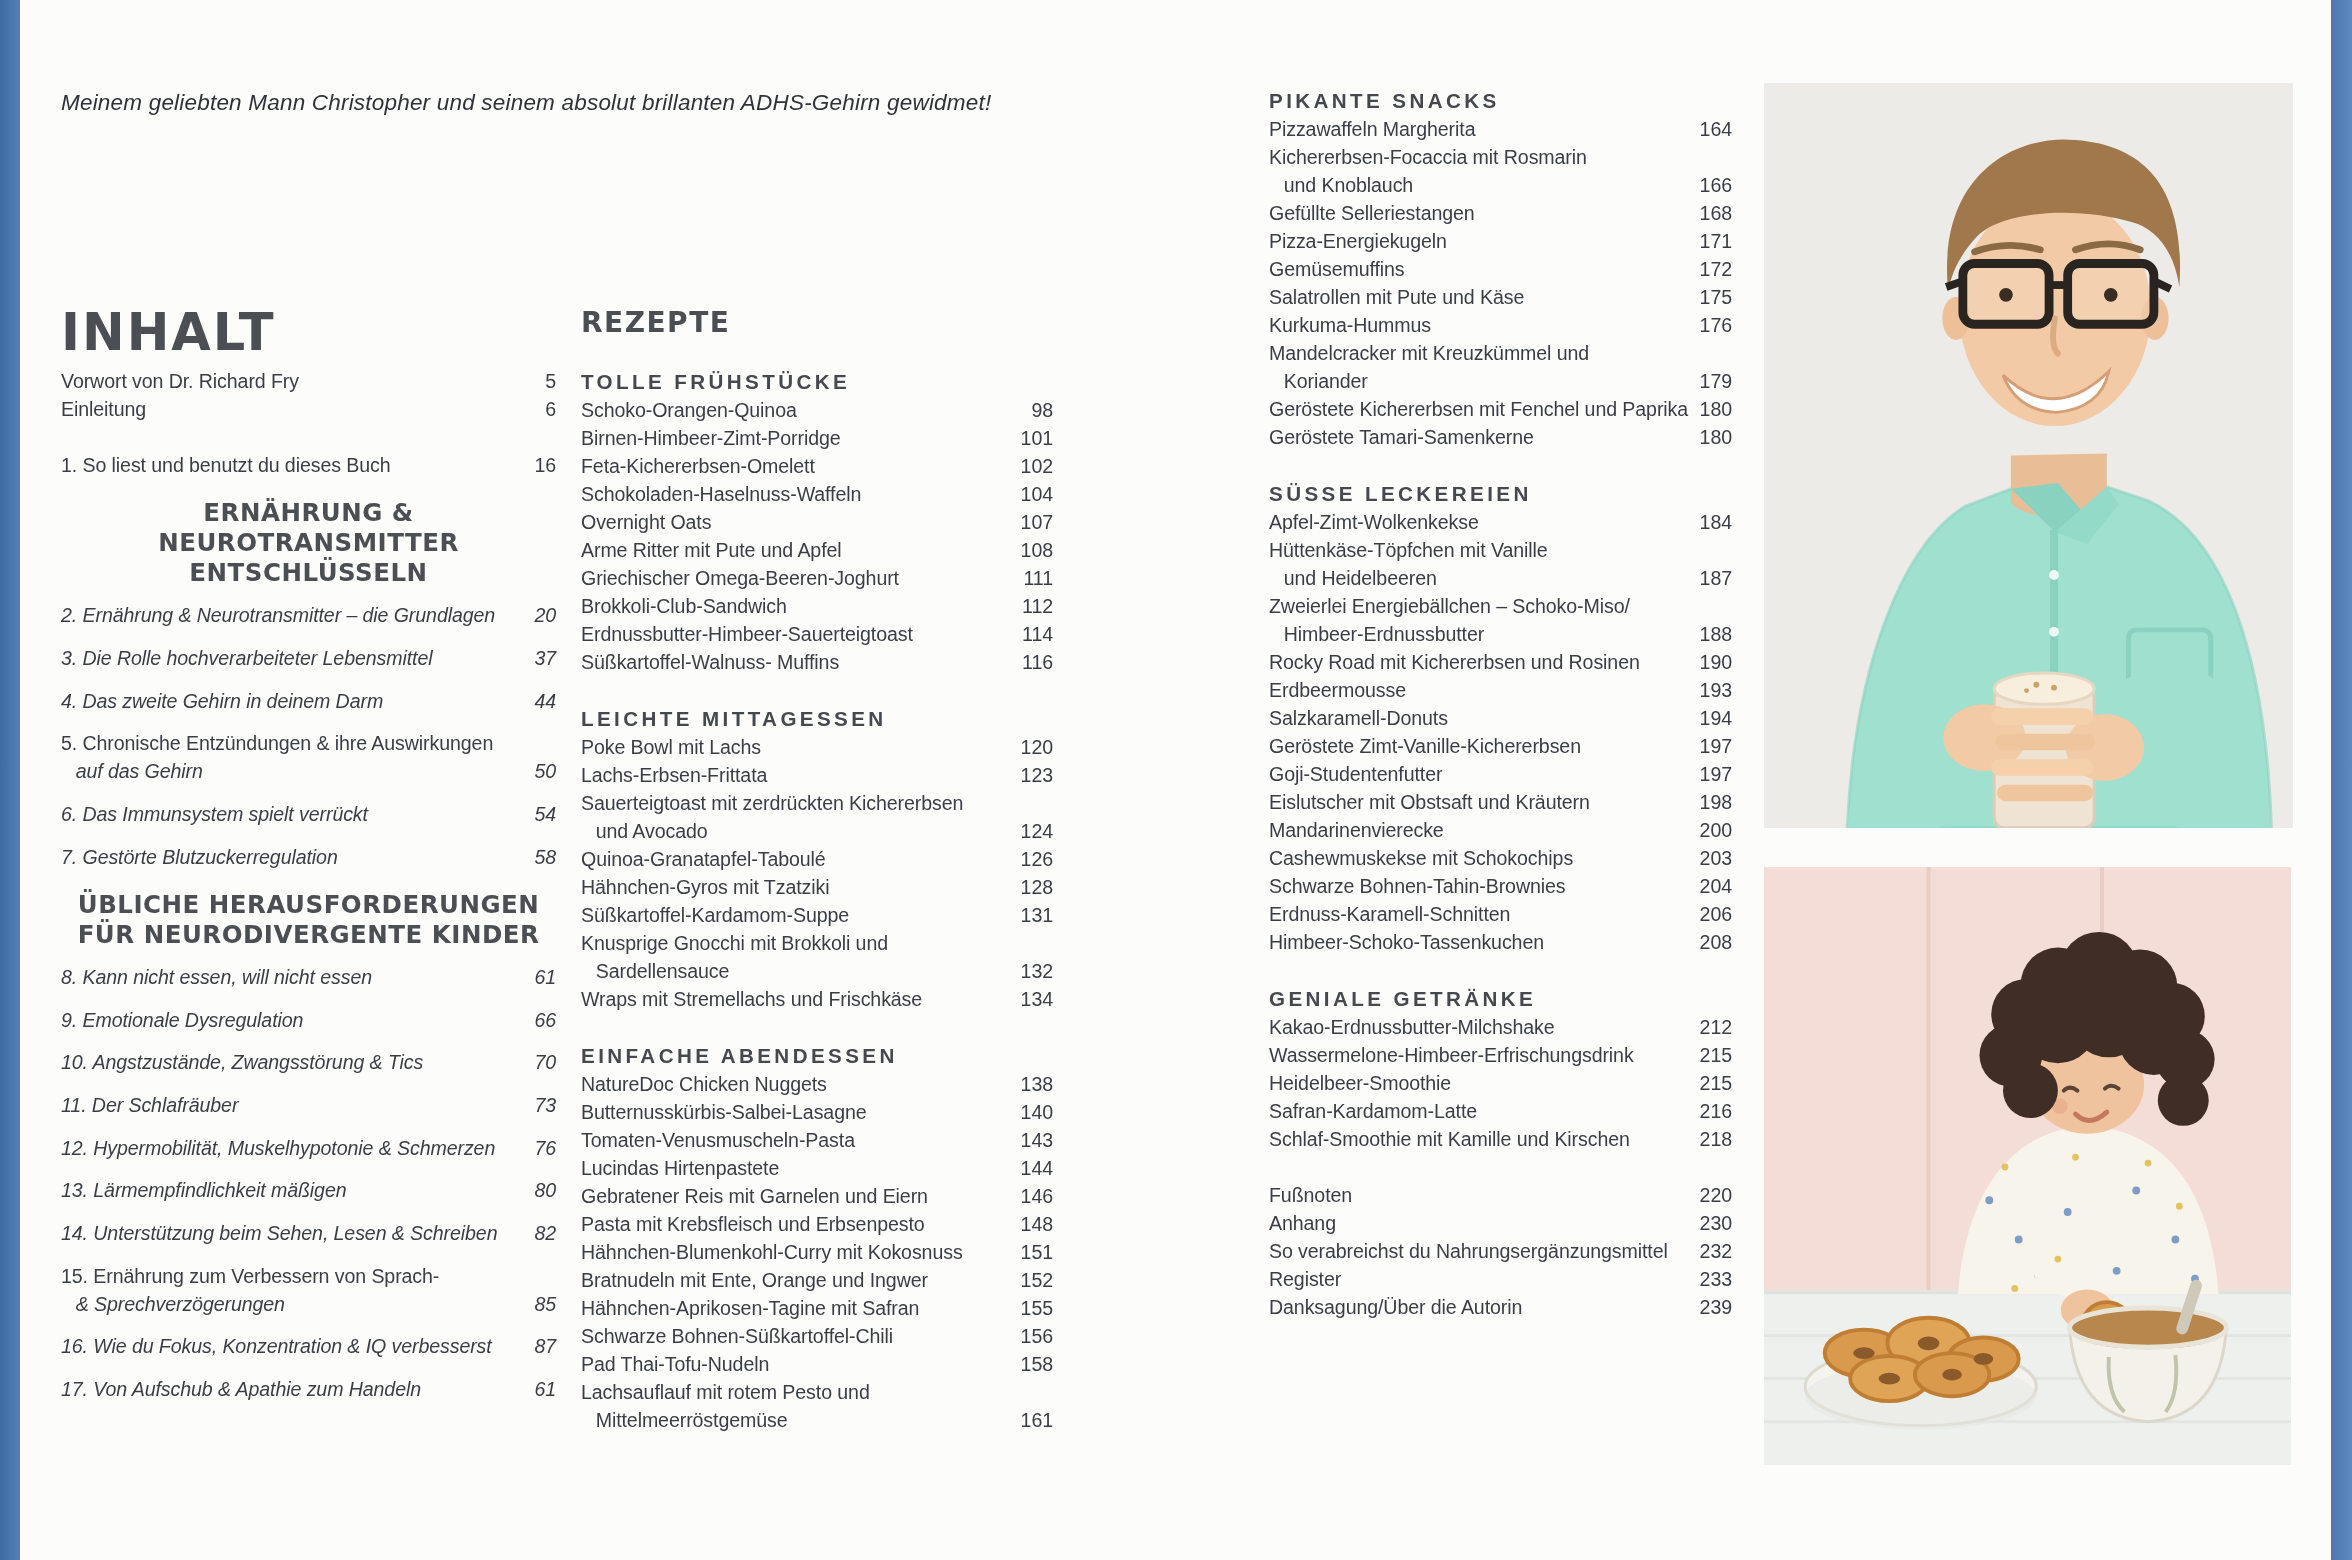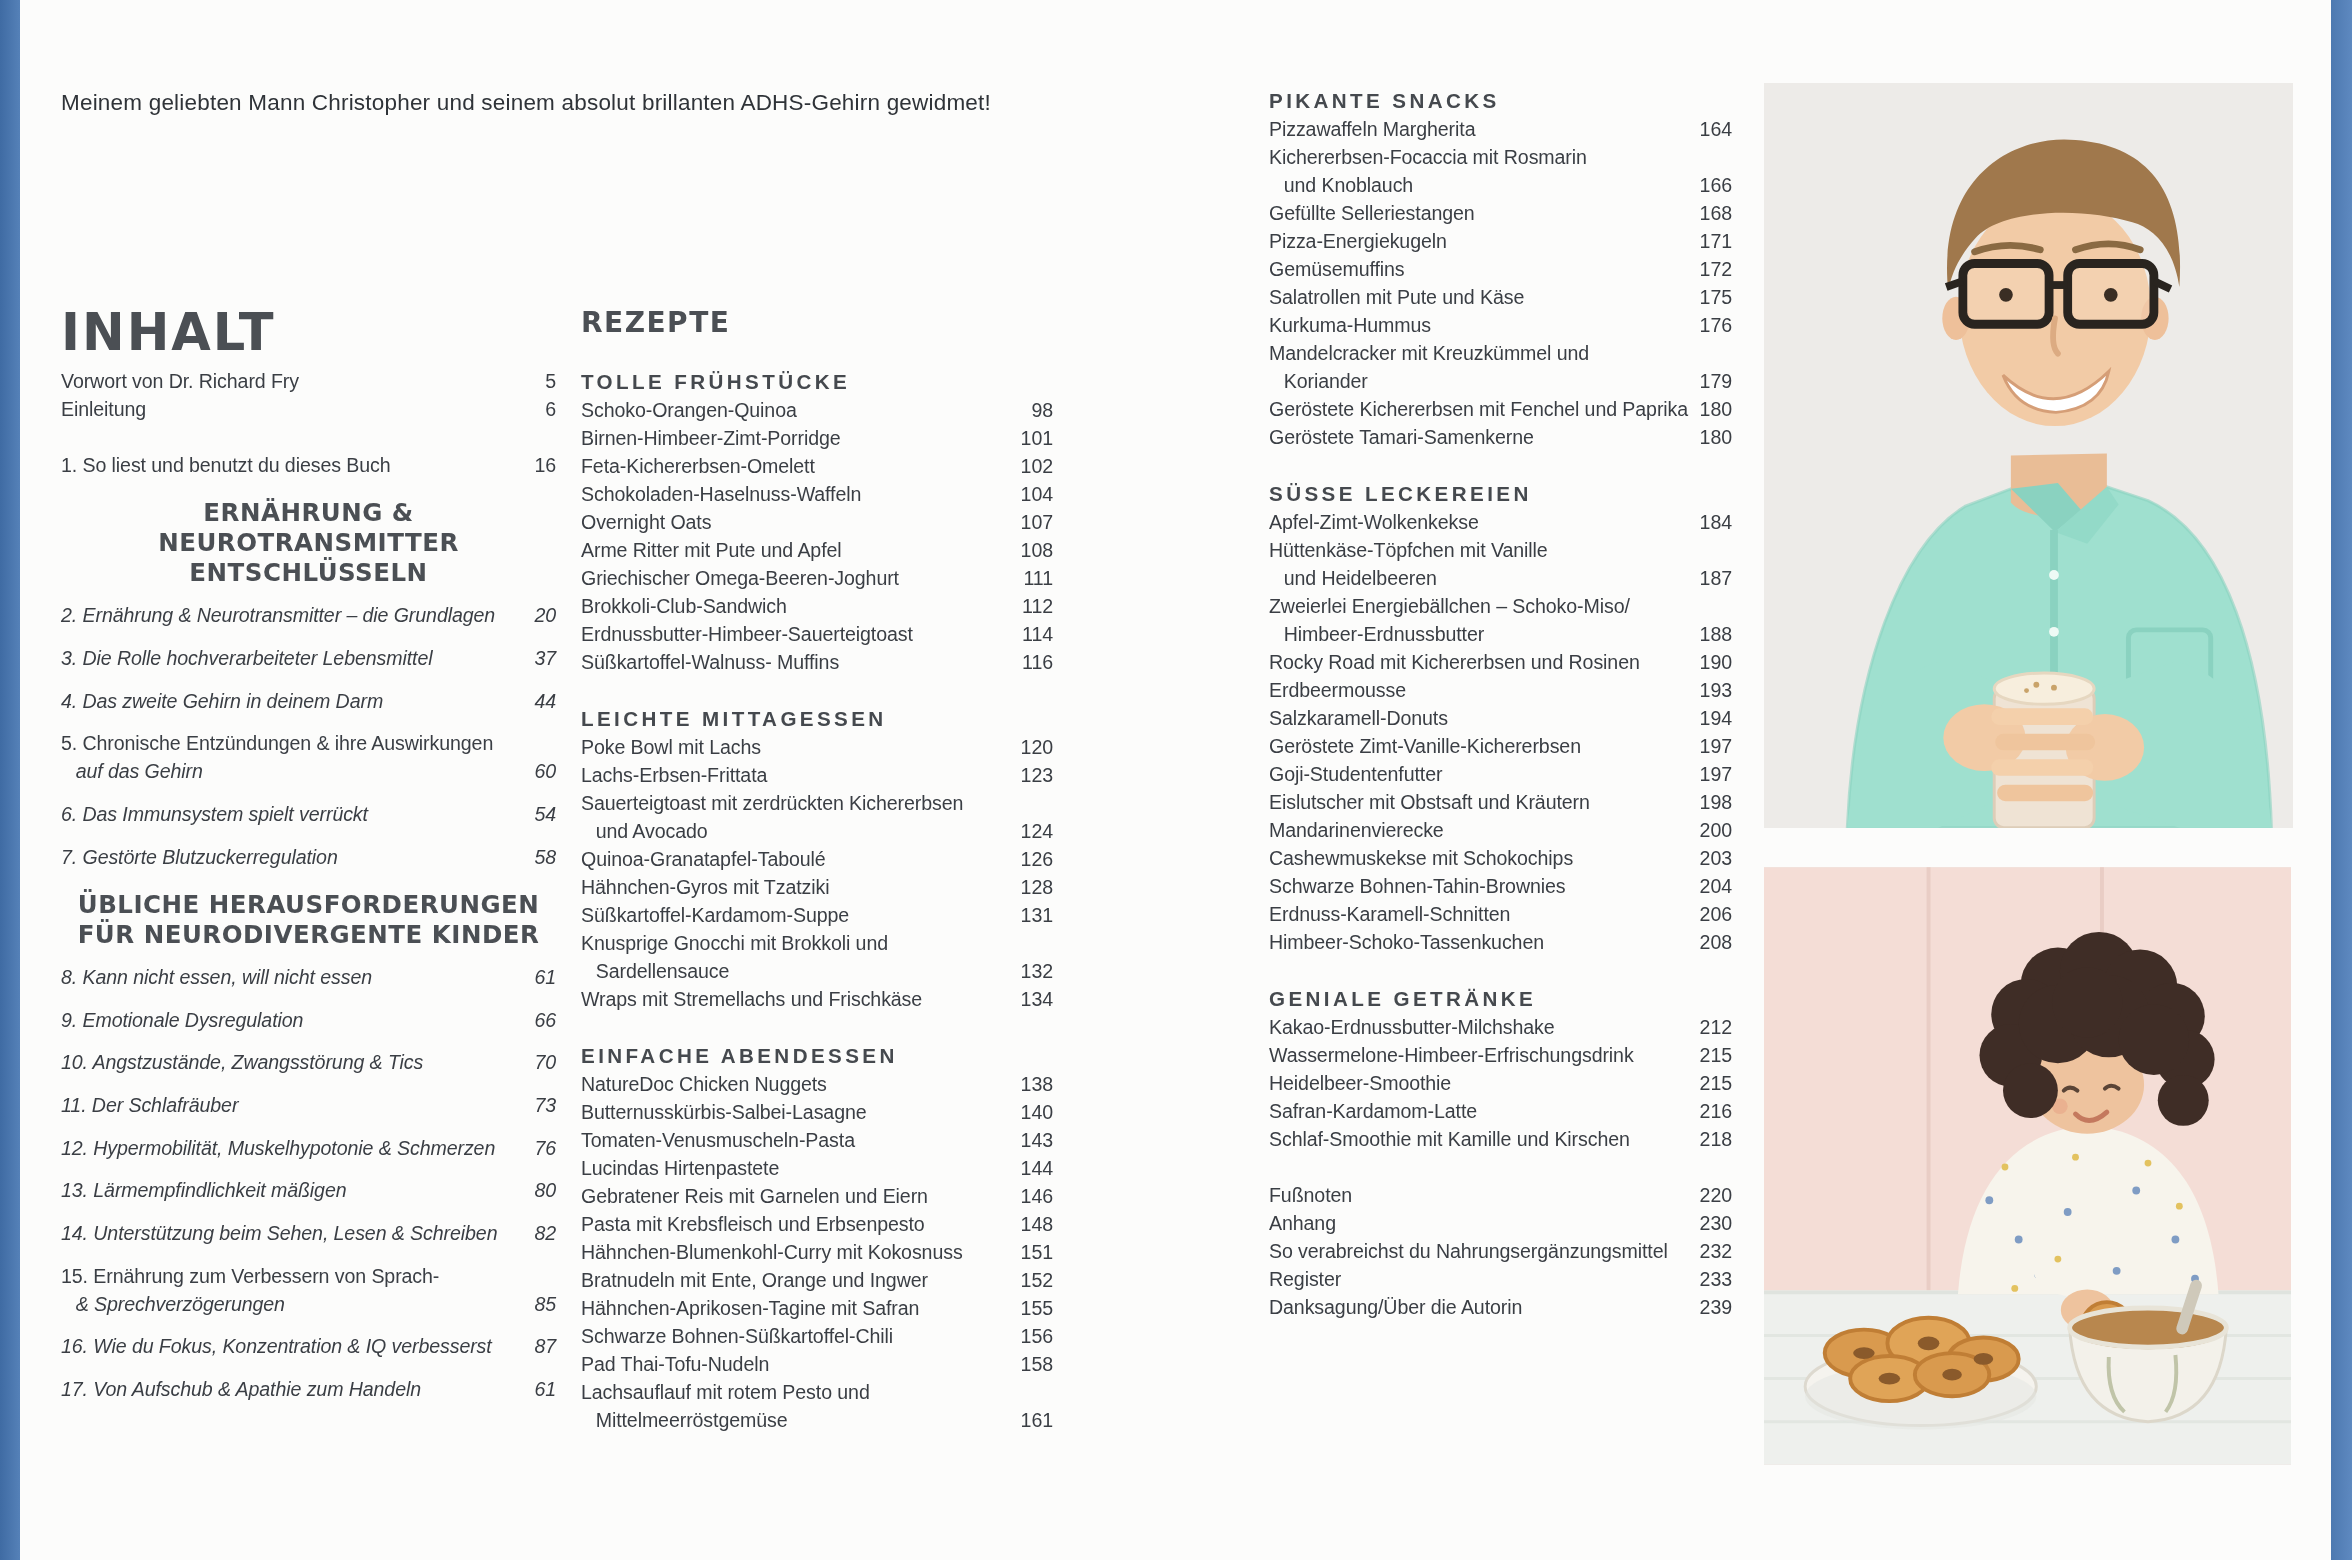--- a/index.html
+++ b/index.html
@@ -7,21 +7,21 @@
     width:2352px;height:1560px;position:relative;overflow:hidden;
     background:#fcfcfb;color:#3a3e44;
     font-family:"Liberation Sans",sans-serif;
   }
   .bar{position:absolute;top:0;bottom:0;}
   .bar.left{left:0;width:19.6px;background:linear-gradient(90deg,#3f6ba3,#5581b8);}
   .bar.right{right:0;width:20.6px;background:linear-gradient(90deg,#4d79b0,#5e89c0);}
 
   .dedication{
     position:absolute;left:61px;top:90px;
-    font-size:22.5px;letter-spacing:0.2px;color:#2f3338;
+    font-style:italic;font-size:22.5px;letter-spacing:0.2px;color:#2f3338;
   }
 
   .col{position:absolute;}
   #col-0{left:61px;top:304px;width:495px;}
   #col-1{left:581px;top:306px;width:472px;}
   #col-2{left:1269px;top:86px;width:463px;}
 
   .display{font-family:"DejaVu Sans","Liberation Sans",sans-serif;font-weight:800;color:#4b4f54;}
   .display-xl{font-size:51px;line-height:57px;letter-spacing:2px;margin-bottom:5.9px;}
   .display-md{font-size:28px;line-height:33px;letter-spacing:1.5px;margin-bottom:1px;}
@@ -102,21 +102,21 @@
         <span class="pg">44</span>
       </div>
     </div>
     <div class="entry chapter">
       <div class="row">
         <span class="t">5. Chronische Entzündungen &amp; ihre Auswirkungen</span>
         <span class="pg"></span>
       </div>
       <div class="row indent">
         <span class="t">auf das Gehirn</span>
-        <span class="pg">60</span>
+        <span class="pg">50</span>
       </div>
     </div>
     <div class="entry chapter">
       <div class="row">
         <span class="t">6. Das Immunsystem spielt verrückt</span>
         <span class="pg">54</span>
       </div>
     </div>
     <div class="entry chapter">
       <div class="row">

